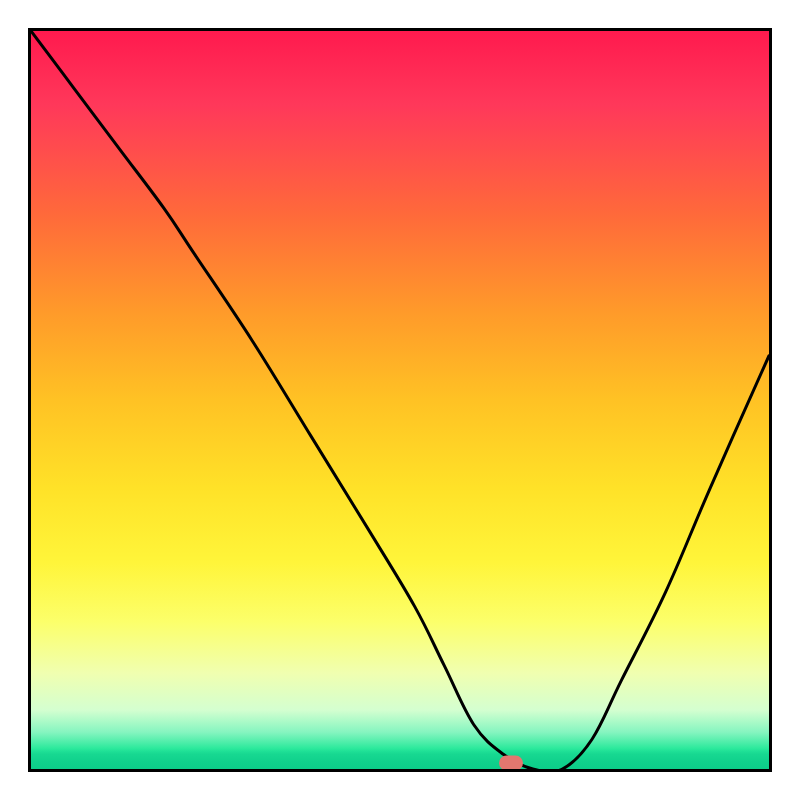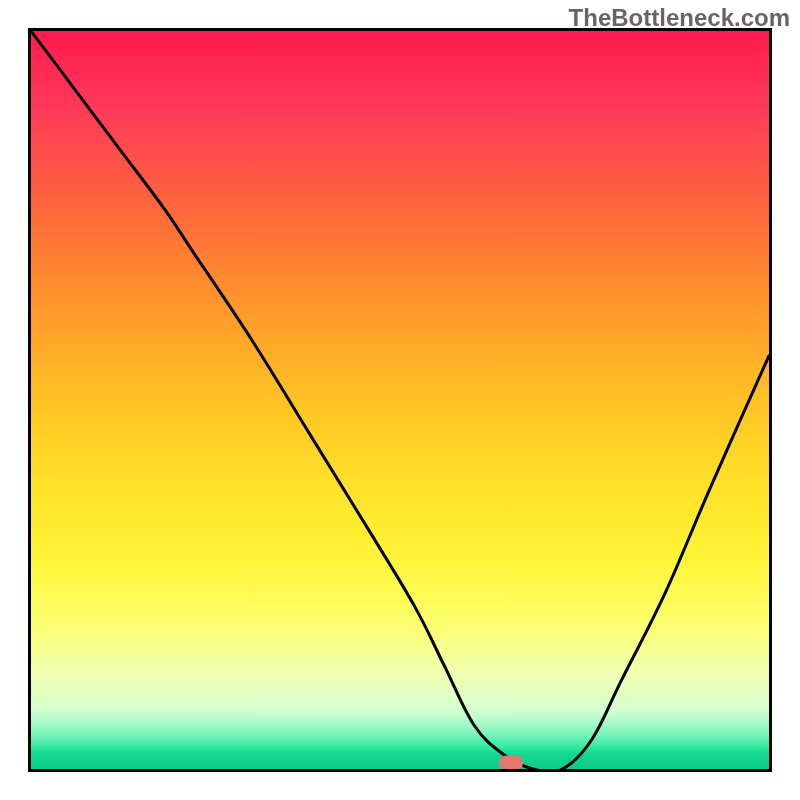--- a/index.html
+++ b/index.html
@@ -69,21 +69,20 @@
     background: #e3776f;
     border-radius: 999px;
     transform: translate(-50%, -50%);
   }
 </style>
 </head>
 <body>
 
 <div class="container">
 
-  <div class="watermark">TheBottleneck.com</div>
 
   <div class="plot-frame">
     <div class="gradient-bg"></div>
 
     <svg class="curve" viewBox="0 0 738 738" preserveAspectRatio="none">
       <path id="curve-path" d="M 0 0 C 7.9704 10.627199999999993, 28.3392 37.78559999999996, 44.28 59.039999999999964 C 60.2208 80.29439999999997, 72.6192 96.82560000000004, 88.56 118.08000000000004 C 104.5008 139.33440000000004, 119.556 158.5224, 132.84 177.12 C 146.124 195.7176, 146.41920000000002 197.48879999999997, 162.36 221.39999999999998 C 178.3008 245.31119999999999, 200.1456 276.75000000000006, 221.4 309.96000000000004 C 242.6544 343.17, 259.1856 371.36159999999995, 280.44 405.9 C 301.6944 440.4384, 320.8824 471.2868, 339.48 501.84000000000003 C 358.0776 532.3932, 370.476 551.7288, 383.76 575.64 C 397.044 599.5512, 402.6528 613.4255999999999, 413.28000000000003 634.68 C 423.90720000000005 655.9344, 432.1728 677.7792000000001, 442.8 693.72 C 453.4272 709.6608, 461.6928 715.2696, 472.32 723.24 C 482.9472 731.2104, 491.2128 735.3432, 501.84000000000003 738 C 512.4672 740.6568, 520.7328 743.3136, 531.36 738 C 541.9872 732.6864, 550.2528 724.4208, 560.88 708.48 C 571.5072 692.5392, 577.116 676.008, 590.4 649.44 C 603.684 622.8720000000001, 618.7392 595.4184, 634.68 560.88 C 650.6207999999999 526.3416, 660.3624 500.0688, 678.96 457.56 C 697.5576000000001 415.0512, 727.3728 348.6312, 738 324.71999999999997" fill="none" stroke-width="3" stroke-linejoin="round" stroke-linecap="round" stroke="#000000"></path>
     </svg>
 
     <div class="marker" id="marker" style="left: 479.7px; top: 732px; background: rgb(227, 119, 111);"></div>
   </div>

